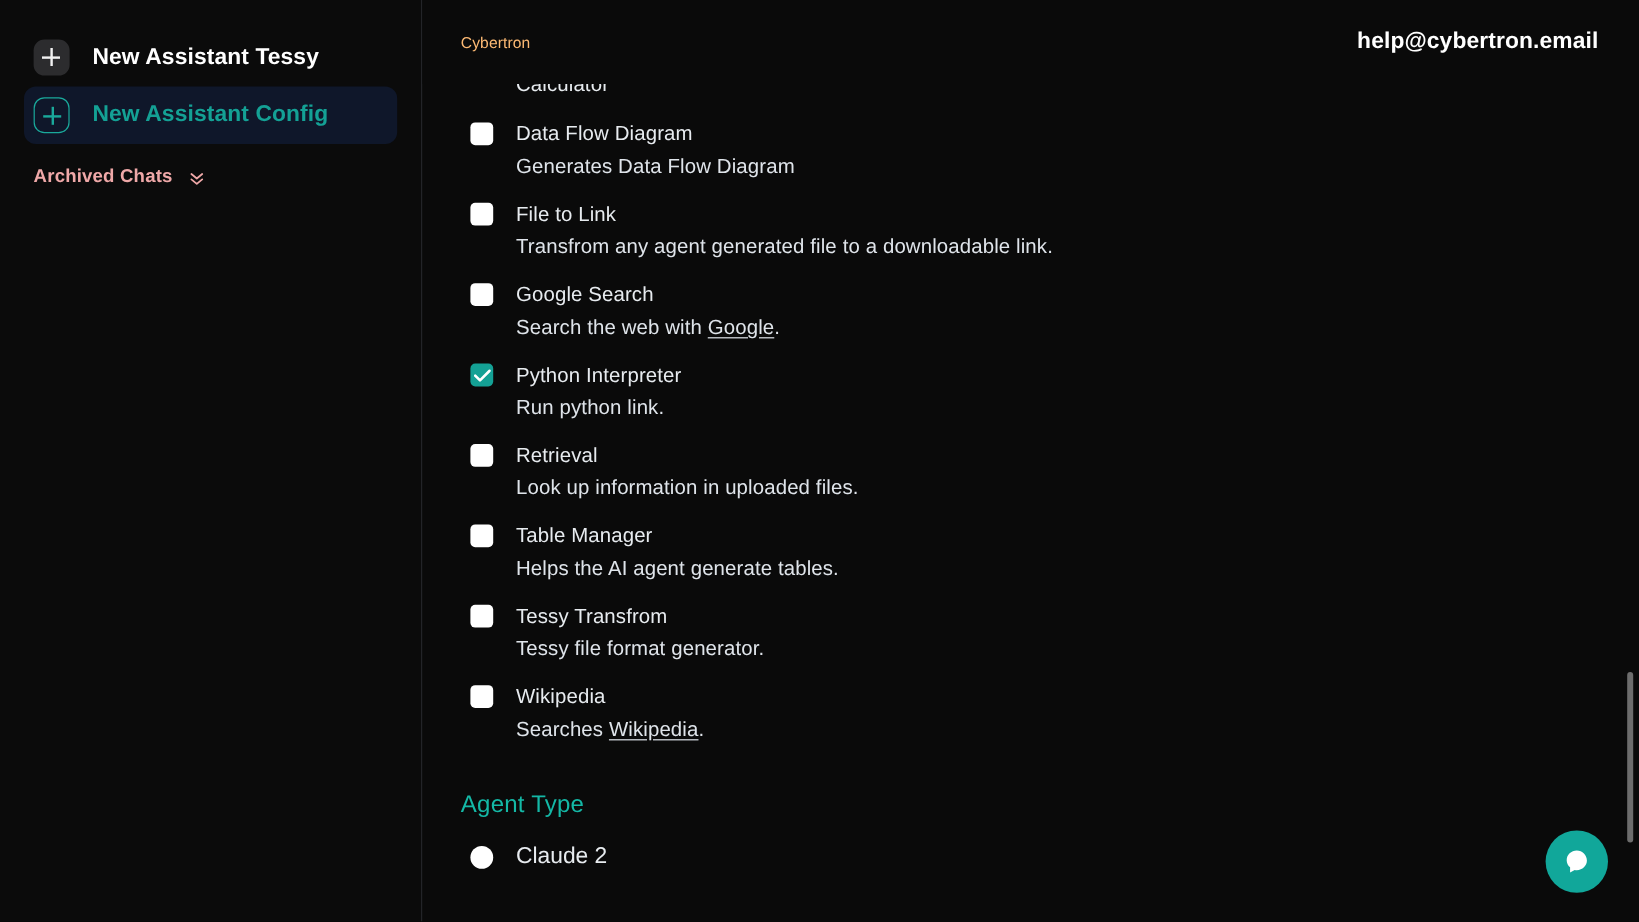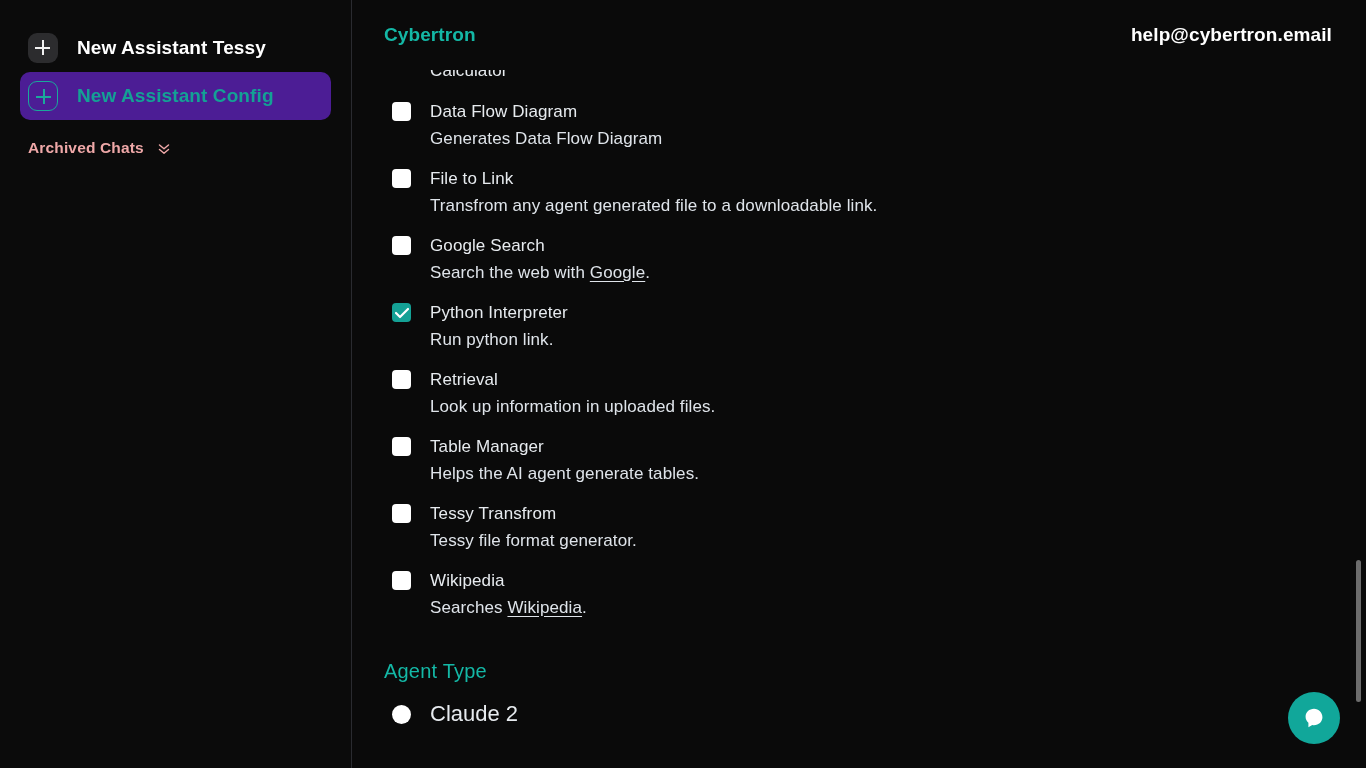--- a/index.html
+++ b/index.html
@@ -31,21 +31,21 @@
   .side-row {
     display: flex;
     align-items: center;
     height: 48px;
     margin: 0 20px;
     padding: 0 8px;
     border-radius: 10px;
     gap: 19px;
   }
   .side-row.first { margin-top: 4px; }
-  .side-row.selected { background: #4c1d95; }
+  .side-row.selected { background: #0f172a; }
 
   .plus-box {
     width: 30px; height: 30px;
     border-radius: 9px;
     flex: 0 0 30px;
     position: relative;
   }
   .plus-box.filled { background: #2c2c2e; }
   .plus-box.outlined { border: 1.6px solid #1aa99b; }
   .plus-box i {
@@ -95,23 +95,23 @@
     top: 0; left: 0; right: 0;
     height: 70px;
     display: flex;
     align-items: center;
     justify-content: space-between;
     padding: 0 34px 0 32px;
     z-index: 5;
     background: #0a0a0a;
   }
   .brand {
-    font-size: 19px;
-    font-weight: 700;
-    color: #14b8a6;
+    font-size: 13px;
+    font-weight: 400;
+    color: #fdba74;
     letter-spacing: .1px;
   }
   .email {
     font-size: 19px;
     font-weight: 700;
     color: #ffffff;
     letter-spacing: .1px;
   }
 
   .scroll-area {
@@ -192,21 +192,21 @@
   }
   .radio {
     position: absolute;
     left: 8px;
     top: 4px;
     width: 19px; height: 19px;
     border-radius: 50%;
     background: #ffffff;
   }
   .radio-label {
-    font-size: 22px;
+    font-size: 19px;
     color: #e7ebef;
     line-height: 25px;
   }
 
   
   .scrollbar-track {
     position: absolute;
     top: 0; right: 3px;
     width: 8px; height: 768px;
     background: transparent;

